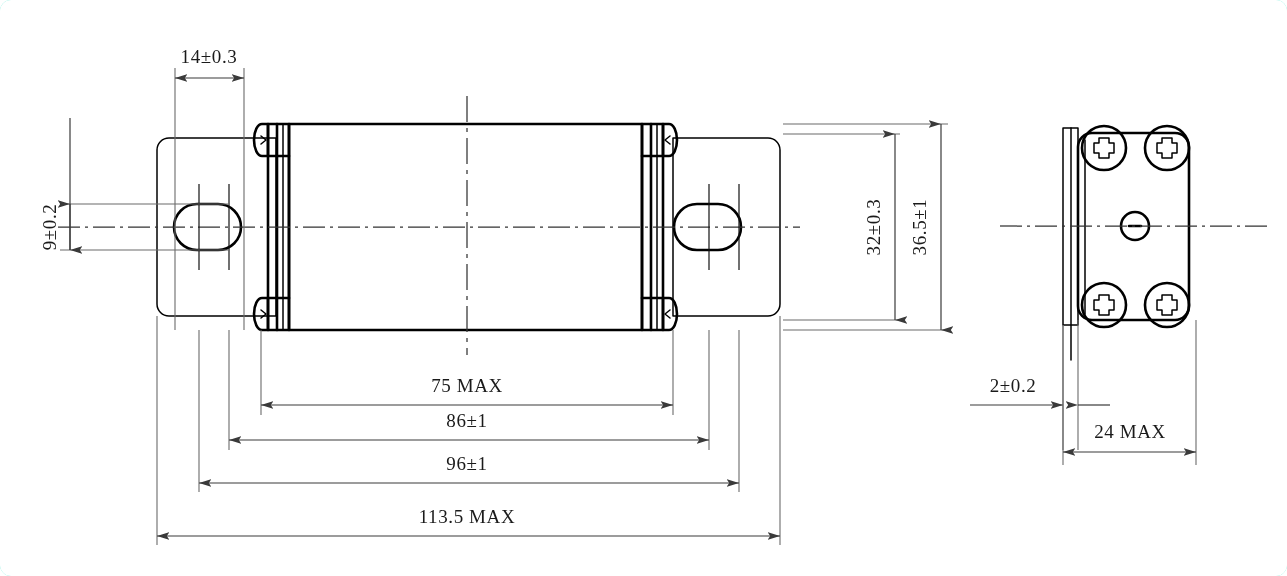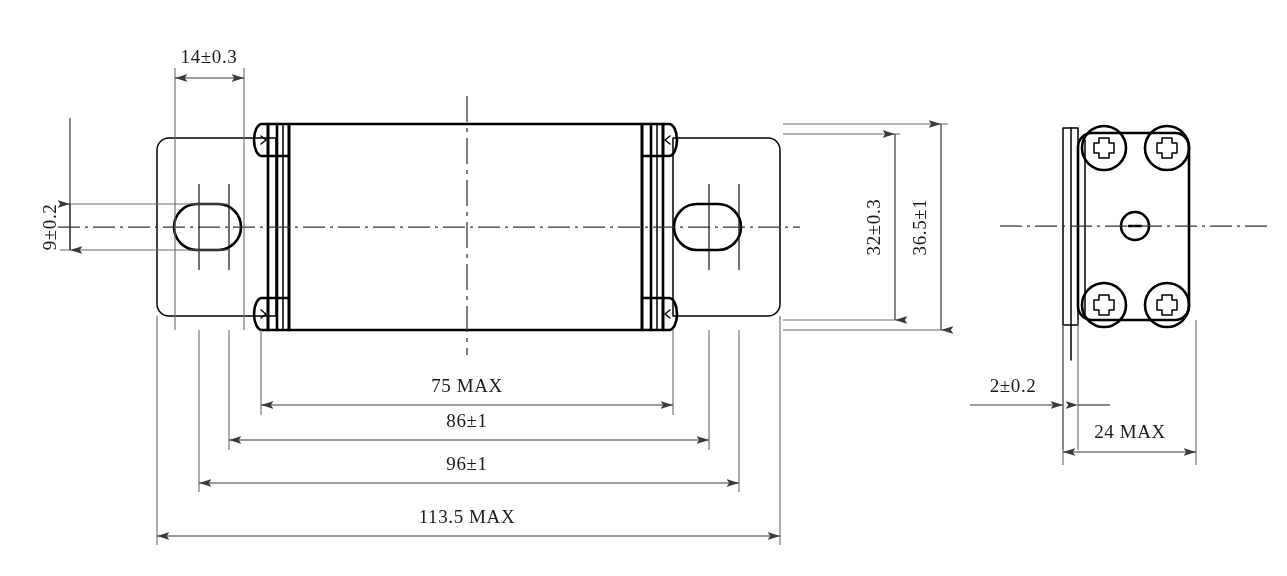--- a/index.html
+++ b/index.html
@@ -10,20 +10,21 @@
   }
   body {
     font-family: "Liberation Serif", "DejaVu Serif", serif;
   }
   #drawing-root {
     position: relative;
     width: 1287px;
     height: 576px;
     background: #5eead4;
     overflow: hidden;
+    border-radius: 11px;
   }
   svg#tech-drawing {
     display: block;
     width: 1287px;
     height: 576px;
   }
   .outline {
     fill: none;
     stroke: #000000;
     stroke-width: 2.6;

